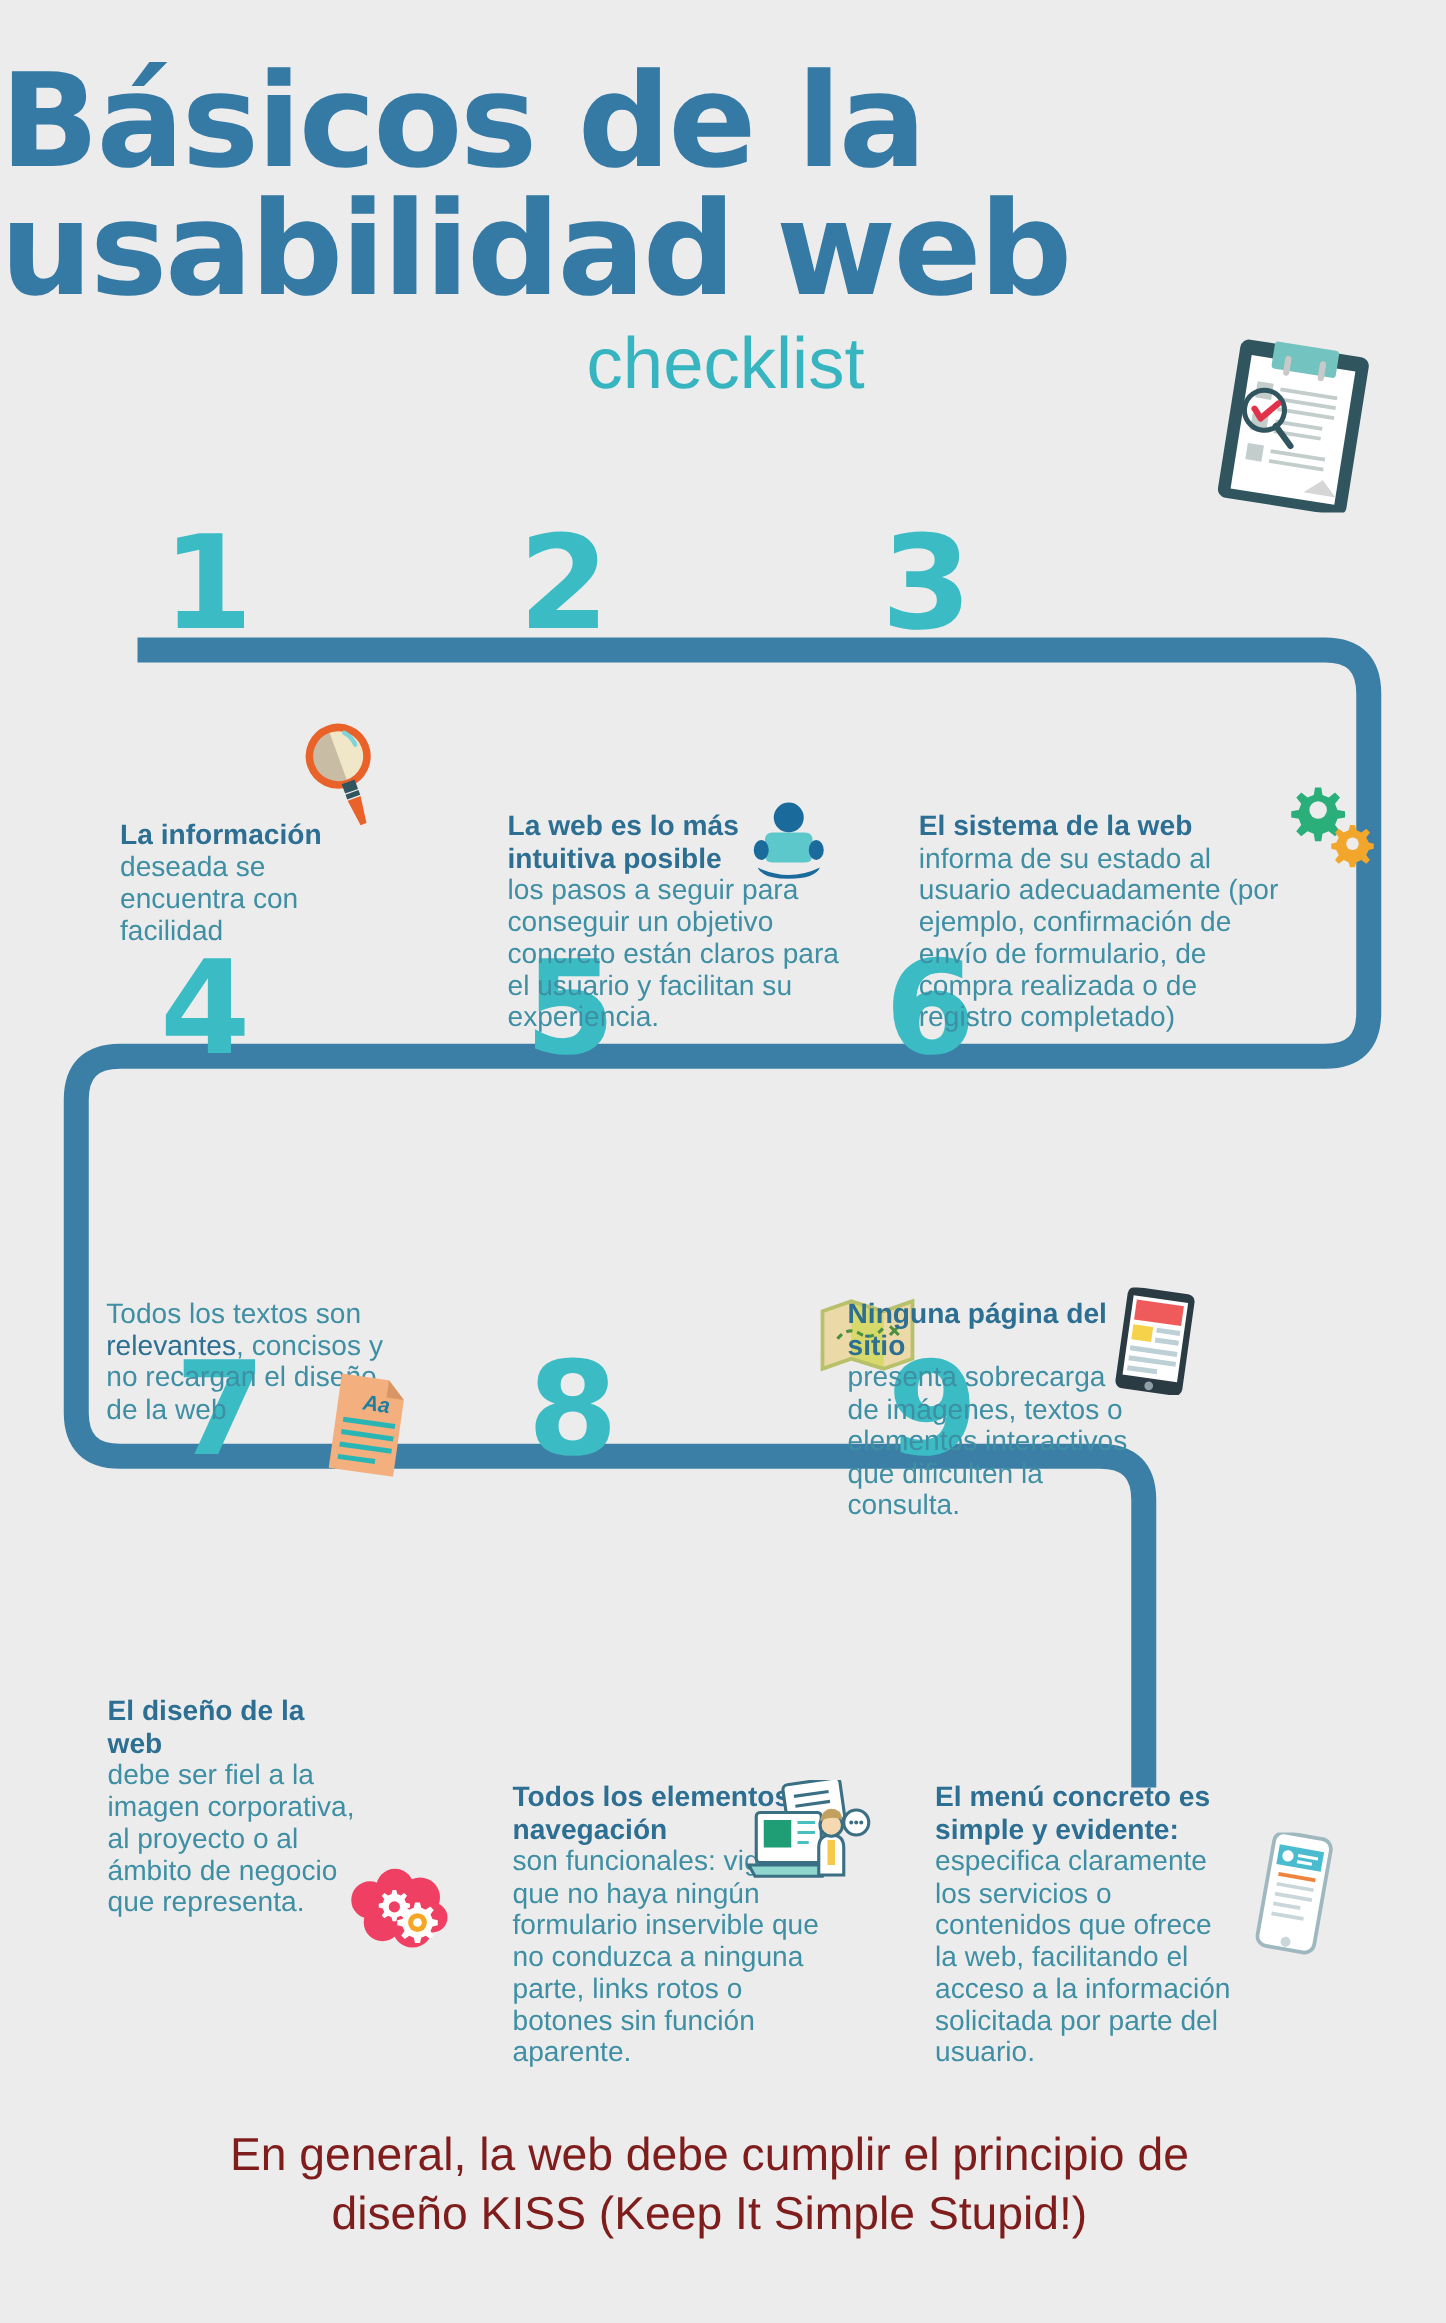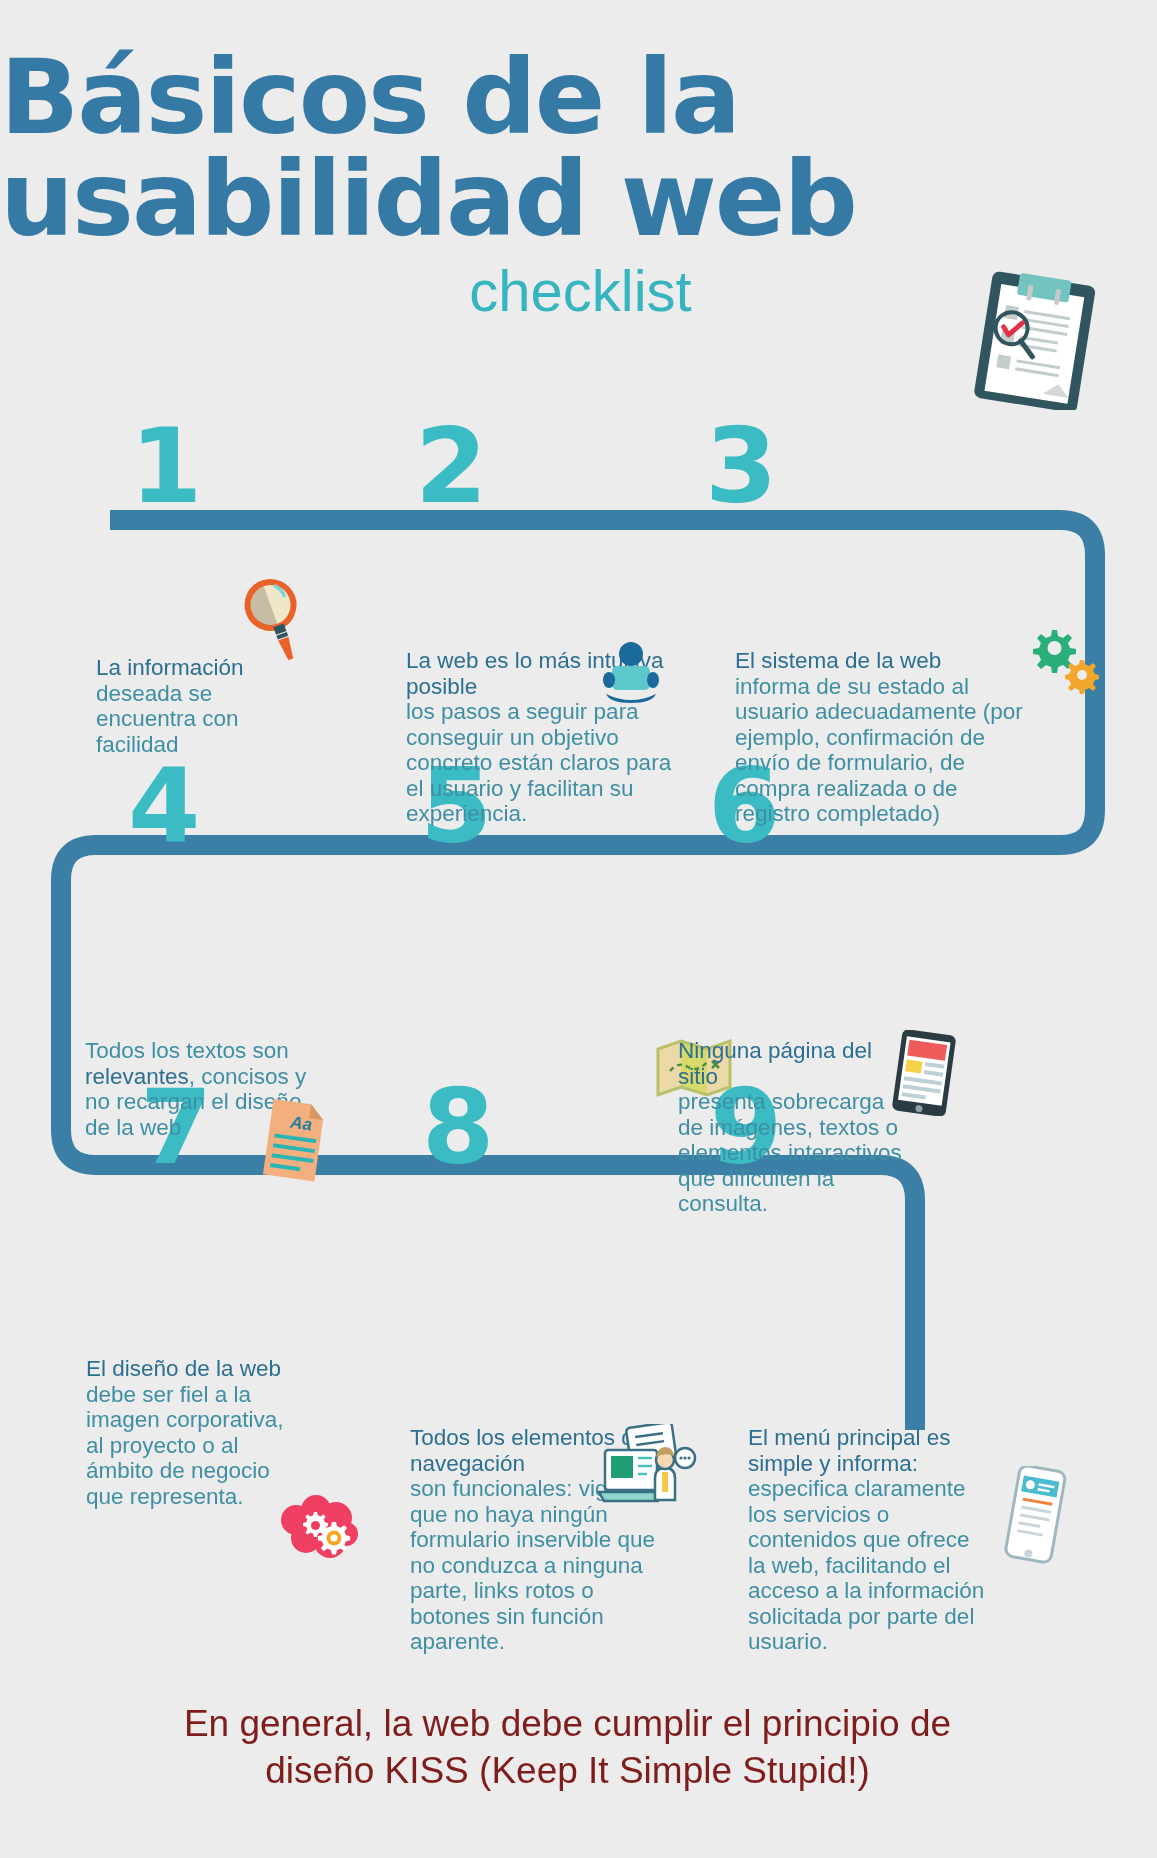--- a/index.html
+++ b/index.html
@@ -35,21 +35,21 @@
   
   .item{position:absolute;}
   .item p{
     margin:0;
     color:#3f8fa4;
     font-size:22.5px;
     line-height:25.5px;
     font-family:"Liberation Sans", sans-serif;
   }
   .item b{color:#2c6f92;font-weight:normal;}
-  .lead{color:#2c6f92;font-weight:normal;}
+  .lead{color:#2c6f92;font-weight:bold;}
 
   
   .footer{
     position:absolute;left:0;top:1700px;width:1135px;text-align:center;
     color:#7f1d1d;font-size:37px;line-height:47px;
     font-family:"Liberation Sans", sans-serif;
   }
 
   
   .icon{position:absolute;}
@@ -242,21 +242,21 @@
     <circle cx="68" cy="36" r="9" fill="#f6d9b0" stroke="#3a6f84" stroke-width="2.5"></circle>
     <path d="M59 33 q2 -10 9 -10 q8 0 9 9 q-9 -4 -18 1 Z" fill="#c2a060"></path>
     <rect x="65" y="48" width="6" height="20" fill="#f6c94a"></rect>
     <circle cx="88" cy="34" r="10" fill="#ffffff" stroke="#3a6f84" stroke-width="2.5"></circle>
     <circle cx="84" cy="34" r="1.6" fill="#3a6f84"></circle>
     <circle cx="88" cy="34" r="1.6" fill="#3a6f84"></circle>
     <circle cx="92" cy="34" r="1.6" fill="#3a6f84"></circle>
   </svg>
 
   <div class="item" style="left:748px;top:1425px;width:240px;">
-    <p><span class="lead">El menú principal es simple y informa:</span></p>
+    <p><span class="lead">El menú concreto es simple y evidente:</span></p>
     <p>especifica claramente los servicios o contenidos que ofrece la web, facilitando el acceso a la información solicitada por parte del usuario.</p>
   </div>
   <svg class="icon" style="left:1000px;top:1466px;" width="70" height="100" viewBox="0 0 70 100">
     <g transform="rotate(10 35 50)">
       <rect x="12" y="2" width="46" height="92" rx="8" fill="#ffffff" stroke="#9fb7bf" stroke-width="3"></rect>
       <rect x="17" y="12" width="36" height="70" fill="#ffffff"></rect>
       <rect x="17" y="12" width="36" height="16" fill="#4bbcd0"></rect>
       <circle cx="25" cy="20" r="4.5" fill="#ffffff"></circle>
       <rect x="33" y="17" width="16" height="2.5" fill="#ffffff"></rect>
       <rect x="33" y="22" width="12" height="2.5" fill="#ffffff"></rect>

